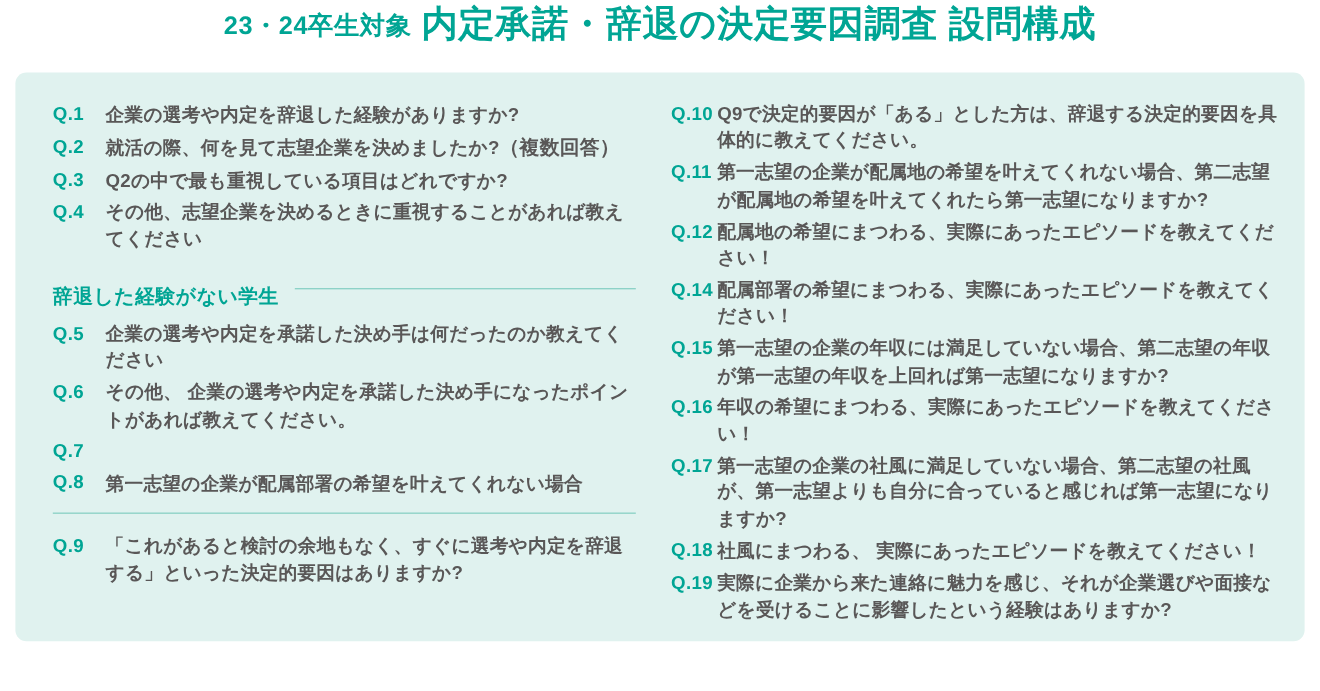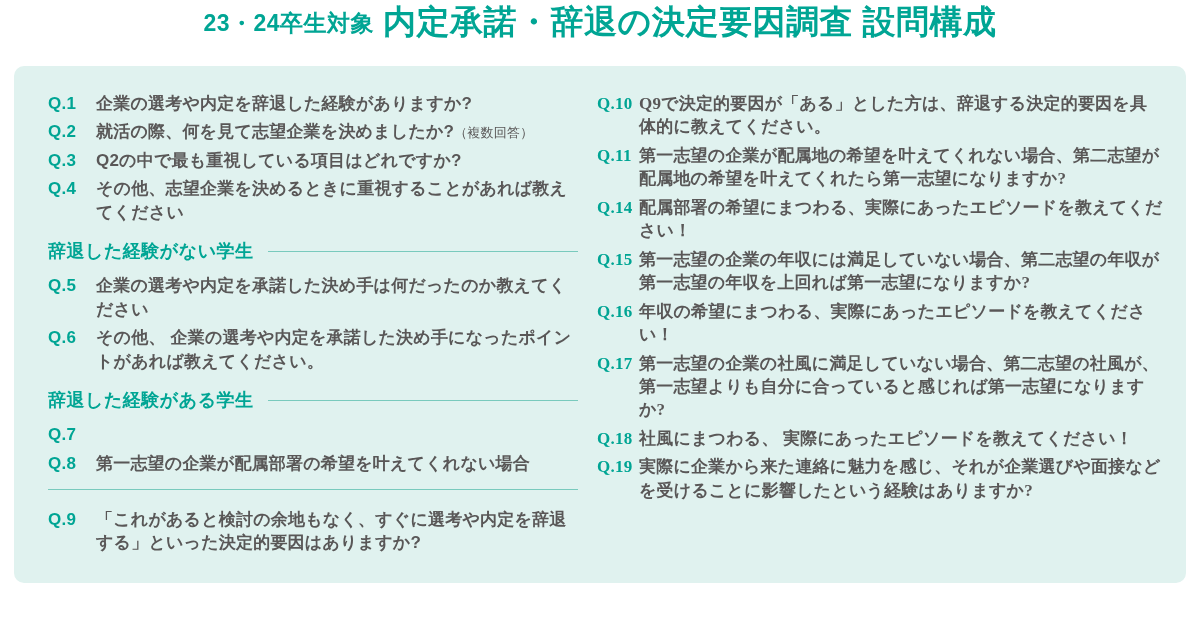--- a/index.html
+++ b/index.html
@@ -34,26 +34,26 @@
     font-size: 33px;
     letter-spacing: 0.5px;
   }
   .card {
     margin: 21px 14px 0 14px;
     height: 517px;
     background: var(--card-bg);
     border-radius: 10px;
     padding: 26px 22px 20px 34px;
     display: flex;
-    gap: 19px;
+    gap: 32px;
     overflow: hidden;
   }
   .col { display: block; }
   .col-left { width: 530px; flex: none; }
-  .col-right { flex: 1; font-family: Liberation Serif, serif; }
+  .col-right { flex: 1; }
   .q-row {
     display: flex;
     align-items: flex-start;
     margin-bottom: 5px;
     font-size: 17px;
     line-height: 1.38;
   }
   .q-label {
     flex: none;
     color: var(--accent);
@@ -61,36 +61,37 @@
     letter-spacing: 0.3px;
   }
   .col-left .q-label { width: 48px; }
   .col-right .q-label { width: 42px; }
   .q-text {
     color: var(--text);
     font-weight: 600;
     letter-spacing: 0.2px;
   }
   .q-note {
-    font-size: 13px;
-    font-weight: 400;
+    font-size: 18px;
+    font-weight: 700;
     color: var(--text);
   }
   .section-row {
     display: flex;
     align-items: center;
     gap: 14px;
     margin: 15px 0 11px 0;
   }
   .section-title {
     flex: none;
     color: var(--accent);
     font-weight: 700;
     font-size: 18px;
     letter-spacing: 0.5px;
+    margin-top: 12px;
   }
   .section-line {
     flex: 1;
     height: 0;
     border-top: 1.5px solid var(--line);
   }
   .divider {
     border: none;
     border-top: 1.5px solid var(--line);
     margin: 14px 0 18px 0;
@@ -136,24 +137,20 @@
   <div class="q-row">
     <span class="q-label">Q.5</span>
     <span class="q-text"><span class="q-text-main">企業の選考や内定を承諾した決め手は何だったのか教えてください</span><small class="q-note"></small></span>
   </div>
 
   <div class="q-row">
     <span class="q-label">Q.6</span>
     <span class="q-text"><span class="q-text-main">その他、 企業の選考や内定を承諾した決め手になったポイントがあれば教えてください。</span><small class="q-note"></small></span>
   </div>
 
-  <div class="section-row">
-    <span class="section-title">辞退した経験がある学生</span>
-    <span class="section-line"></span>
-  </div>
 
   <div class="q-row">
     <span class="q-label">Q.7</span>
   </div>
 
   <div class="q-row">
     <span class="q-label">Q.8</span>
     <span class="q-text"><span class="q-text-main">第一志望の企業が配属部署の希望を叶えてくれない場合</span><small class="q-note"></small></span>
   </div>
 
@@ -168,20 +165,24 @@
   <div class="q-row">
     <span class="q-label">Q.10</span>
     <span class="q-text"><span class="q-text-main">Q9で決定的要因が「ある」とした方は、辞退する決定的要因を具体的に教えてください。</span><small class="q-note"></small></span>
   </div>
 
   <div class="q-row">
     <span class="q-label">Q.11</span>
     <span class="q-text"><span class="q-text-main">第一志望の企業が配属地の希望を叶えてくれない場合、第二志望が配属地の希望を叶えてくれたら第一志望になりますか?</span><small class="q-note"></small></span>
   </div>
 
+  <div class="q-row">
+    <span class="q-label">Q.12</span>
+    <span class="q-text"><span class="q-text-main">配属地の希望にまつわる、実際にあったエピソードを教えてください！</span><small class="q-note"></small></span>
+  </div>
 
 
   <div class="q-row">
     <span class="q-label">Q.14</span>
     <span class="q-text"><span class="q-text-main">配属部署の希望にまつわる、実際にあったエピソードを教えてください！</span><small class="q-note"></small></span>
   </div>
 
   <div class="q-row">
     <span class="q-label">Q.15</span>
     <span class="q-text"><span class="q-text-main">第一志望の企業の年収には満足していない場合、第二志望の年収が第一志望の年収を上回れば第一志望になりますか?</span><small class="q-note"></small></span>

